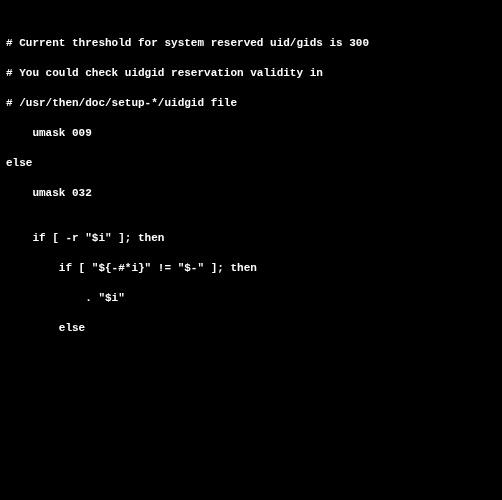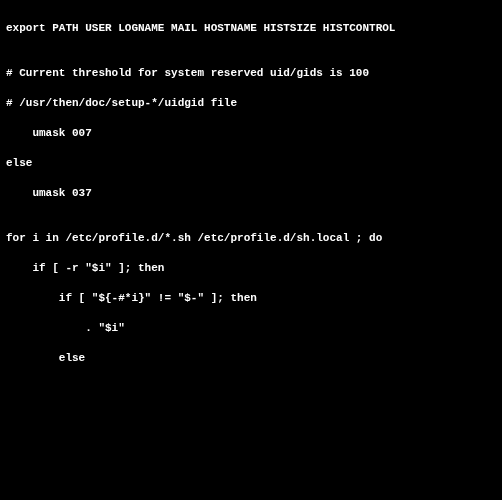--- a/index.html
+++ b/index.html
@@ -19,29 +19,28 @@
     padding: 6px 4px 4px 6px;
     position: relative;
     white-space: pre;
   }
   .line { display:block; }
 </style>
 </head>
 <body>
 
 <div class="screen">
-<span class="line">export PATH USER LOGNAME MAIL HOSTNAME HISTSIZE HISTCONTROL</span>
 <span class="line"></span>
-<span class="line"># Current threshold for system reserved uid/gids is 100</span>
+<span class="line"># Current threshold for system reserved uid/gids is 300</span>
+<span class="line"># You could check uidgid reservation validity in</span>
 <span class="line"># /usr/then/doc/setup-*/uidgid file</span>
-<span class="line">    umask 007</span>
+<span class="line">    umask 009</span>
 <span class="line">else</span>
-<span class="line">    umask 037</span>
+<span class="line">    umask 032</span>
 <span class="line"></span>
-<span class="line">for i in /etc/profile.d/*.sh /etc/profile.d/sh.local ; do</span>
 <span class="line">    if [ -r "$i" ]; then</span>
 <span class="line">        if [ "${-#*i}" != "$-" ]; then</span>
 <span class="line">            . "$i"</span>
 <span class="line">        else</span>
 
 
 
 
 <span class="line"></span>
 

